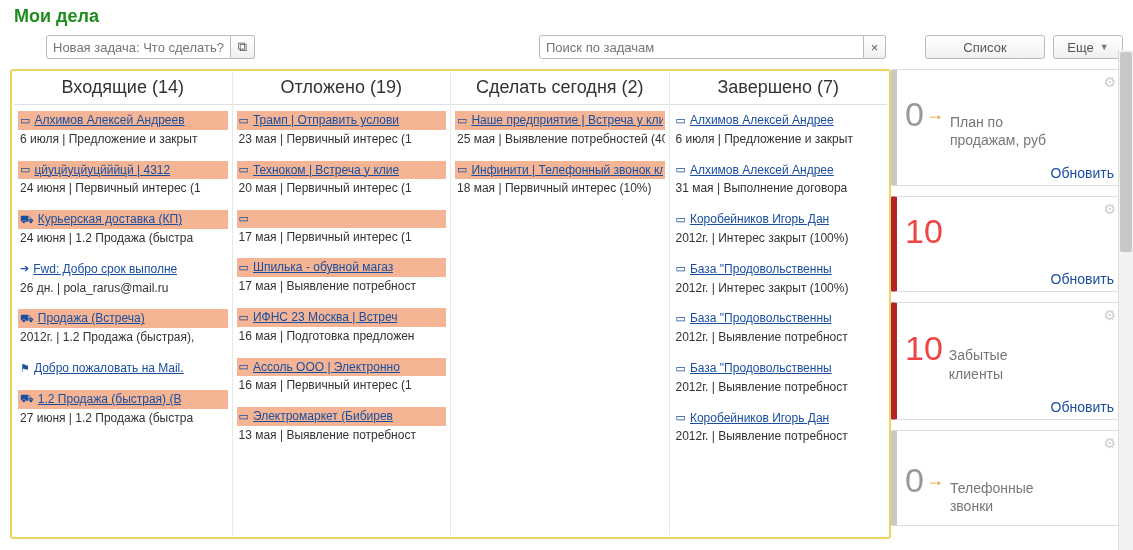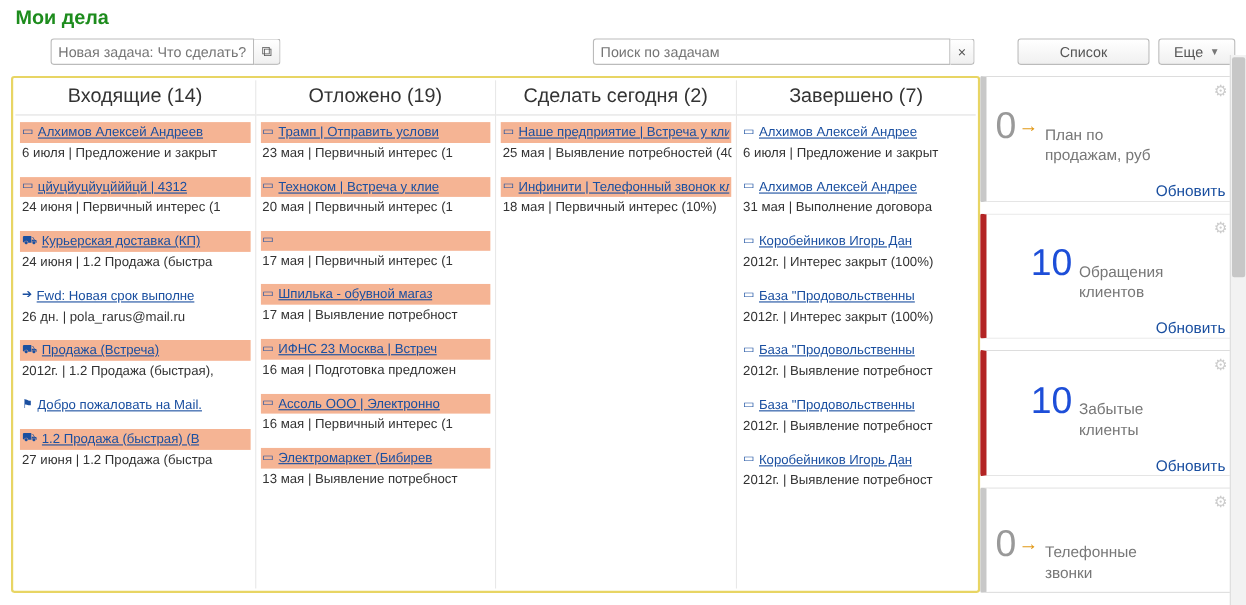--- a/index.html
+++ b/index.html
@@ -180,21 +180,21 @@
     align-items:center;
     flex:1;
     gap:6px;
   }
   .widget .value {
     font-size:34px;
     color:#999;
     display:flex;
     align-items:center;
   }
-  .widget.red-accent .value { color:#1d4ed8;margin-left:32px;}
+  .widget.red-accent .value { color:#ef4444;}
   .widget .arrow {
     color:#e29a1a;
     font-size:18px;
     margin-left:2px;
   }
   .widget .label {
     color:#777;
     font-size:14px;
     line-height:1.3;
     margin-top:33px;
@@ -276,21 +276,21 @@
               <div class="card">
                 <div class="title-row hl">
                   <span class="type-ic">⛟</span>
                   <a href="#">Курьерская доставка (КП)</a>
                 </div>
                 <div class="meta">24 июня | 1.2 Продажа (быстра</div>
               </div>
               <div class="card">
                 <div class="title-row plain">
                   <span class="type-ic">➔</span>
-                  <a href="#">Fwd: Новая срок выполне</a>
+                  <a href="#">Fwd: Добро срок выполне</a>
                 </div>
                 <div class="meta">26 дн. | pola_rarus@mail.ru</div>
               </div>
               <div class="card">
                 <div class="title-row hl">
                   <span class="type-ic">⛟</span>
                   <a href="#">Продажа (Встреча)</a>
                 </div>
                 <div class="meta">2012г. | 1.2 Продажа (быстрая),</div>
               </div>
@@ -443,21 +443,20 @@
           <div class="widget-body">
             <div class="value">0<span class="arrow">→</span></div>
             <div class="label">План по<br>продажам, руб</div>
           </div>
           <div class="refresh">Обновить</div>
         </div>
         <div class="widget red-accent">
           <span class="gear">⚙</span>
           <div class="widget-body">
             <div class="value">10</div>
-            <div class="label">Обращения<br>клиентов</div>
           </div>
           <div class="refresh">Обновить</div>
         </div>
         <div class="widget red-accent">
           <span class="gear">⚙</span>
           <div class="widget-body">
             <div class="value">10</div>
             <div class="label">Забытые<br>клиенты</div>
           </div>
           <div class="refresh">Обновить</div>

